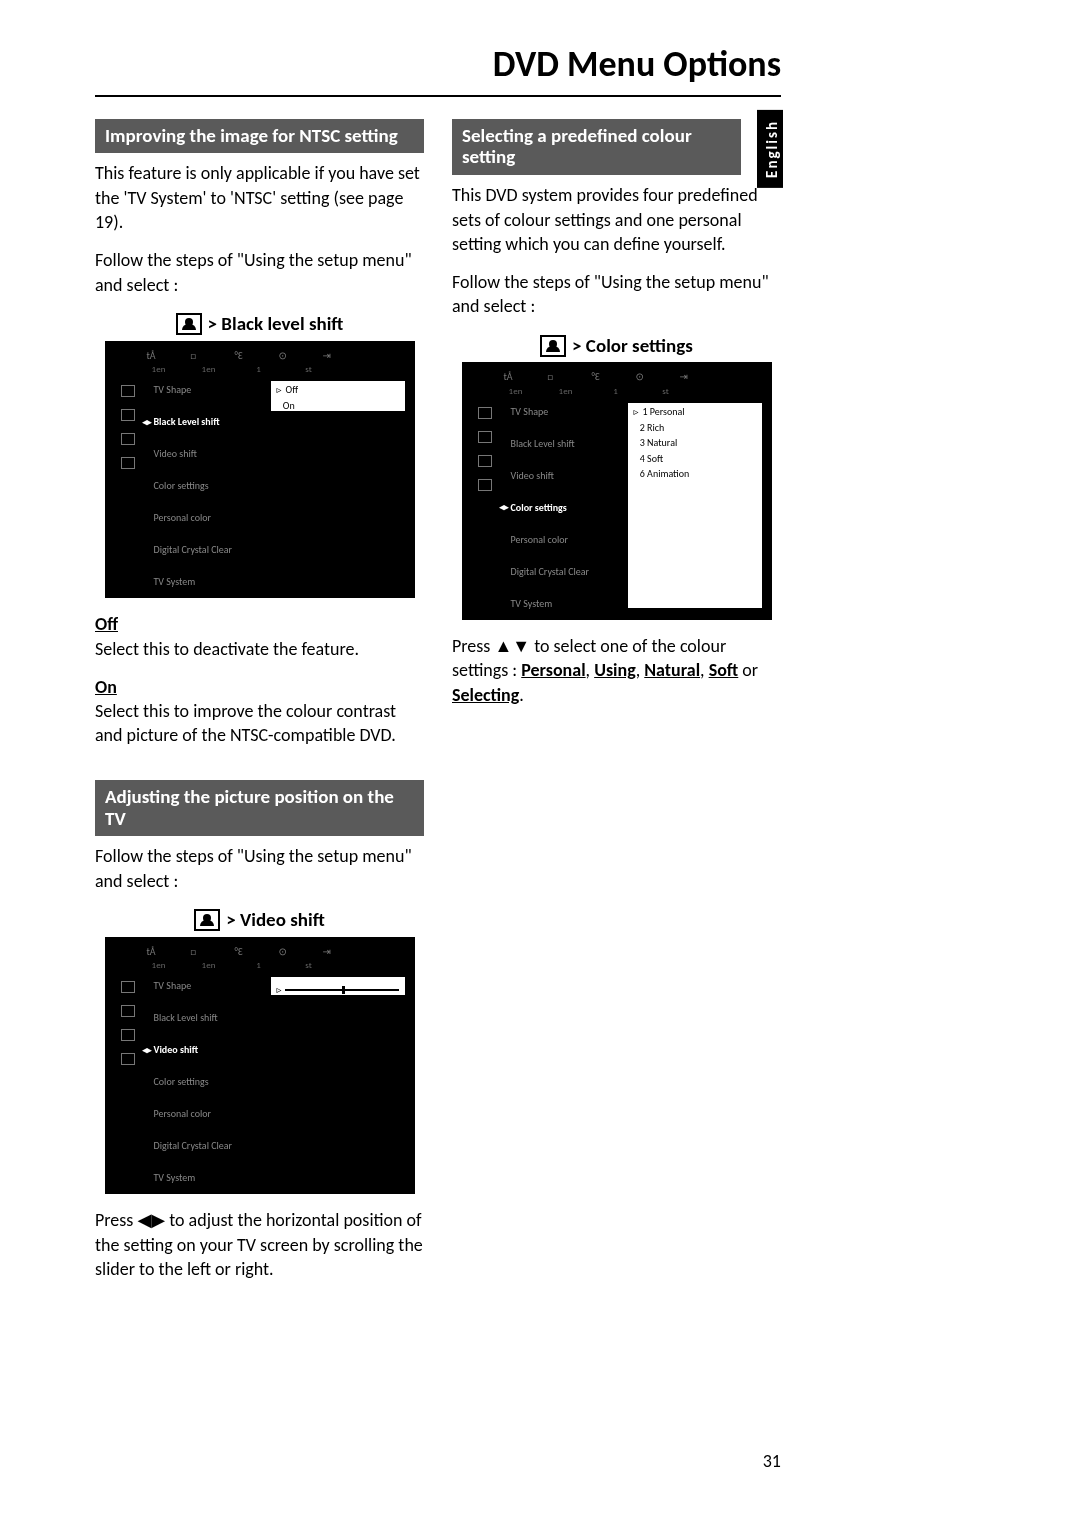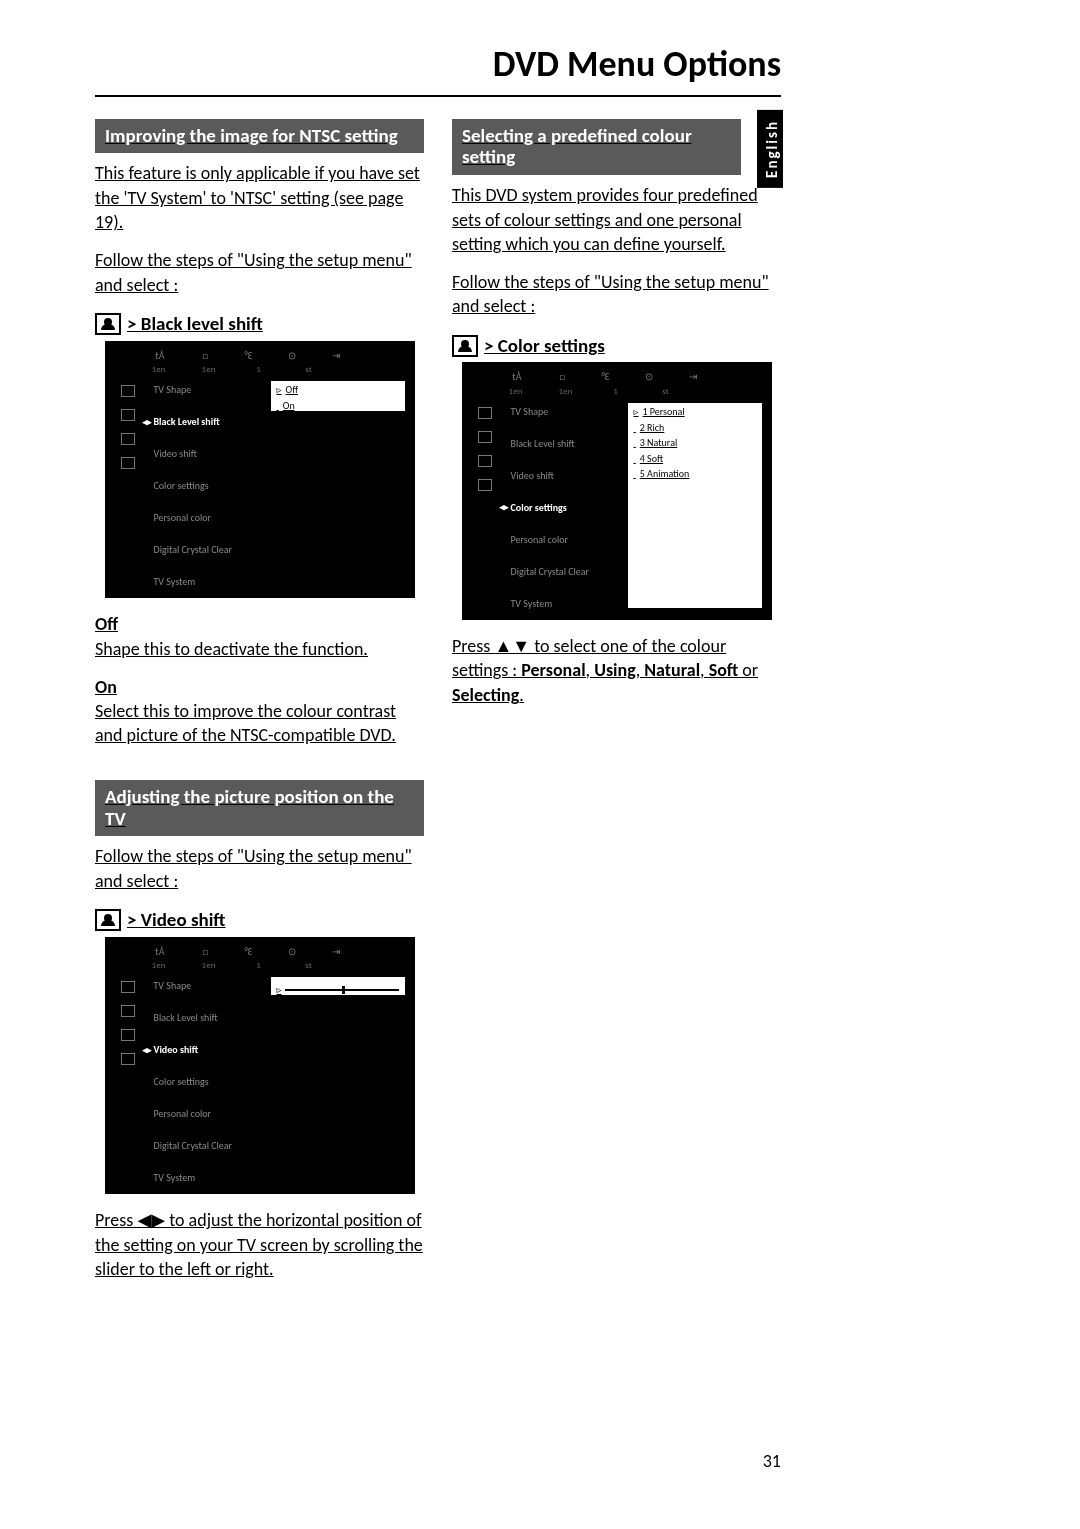--- a/index.html
+++ b/index.html
@@ -22,40 +22,41 @@
     font-size: 36px;
     font-weight: 700;
     padding-bottom: 6px;
     border-bottom: 2px solid #000;
     margin: 0 0 22px 0;
   }
   .columns {
     display: flex;
     gap: 28px;
   }
-  .col { flex: 1 1 0; text-decoration: underline; }
+  .col { flex: 1 1 0; }
   .section-bar {
     background: #5a5a5a;
     color: #fff;
     font-weight: 700;
     font-size: 19px;
     padding: 6px 10px 7px 10px;
     margin: 0 0 8px 0;
     line-height: 1.15;
   }
   p { margin: 0 0 14px 0; }
   .opt-name { font-weight: 700; text-decoration: underline; }
   .no-margin { margin-bottom: 0; }
 
   .menu-caption {
     display: flex;
     align-items: center;
     gap: 6px;
     font-weight: 700;
     font-size: 19px;
+    justify-content: center;
     margin: 14px 0 4px 0;
   }
   .pic-icon {
     width: 26px; height: 22px; border: 2px solid #000;
     display:inline-flex; align-items:center; justify-content:center;
   }
   .pic-icon .head { width: 8px; height: 8px; border-radius: 50%; background:#000; margin-bottom:-2px;}
   .pic-icon .pw { display:flex; flex-direction:column; align-items:center;}
   .pic-icon .shld { width: 14px; height: 6px; border-radius: 7px 7px 0 0; background:#000;}
 
@@ -64,21 +65,21 @@
     margin: 0 auto 14px auto;
     background: #000;
     padding: 6px 6px 10px 6px;
     font-size: 10px;
     color: #888;
   }
   .tabs-row {
     display:flex; padding: 2px 4px 0 36px; gap: 26px;
     color:#777;
   }
-  .tabs-row .t { width: 18px; text-align:right;}
+  .tabs-row .t { width: 18px; text-align:left;}
   .subtabs {
     display:flex; padding: 1px 4px 4px 36px; gap: 26px;
     color:#666; font-size:9px;
   }
   .subtabs .s { width: 24px; text-align:center;}
   .menu-body {
     display:flex;
   }
   .side-icons {
     width: 30px; display:flex; flex-direction:column; gap: 12px;
@@ -218,21 +219,21 @@
               </div>
             <div class="vrow">
                 <span class="arrow">&nbsp;</span>
                 <span>On</span>
               </div>
           </div>
         </div>
       </div>
 
       <p class="no-margin"><span class="opt-name">Off</span></p>
-      <p>Shape this to deactivate the function.</p>
+      <p>Select this to deactivate the feature.</p>
       <p class="no-margin"><span class="opt-name">On</span></p>
       <p>Select this to improve the colour contrast and picture of the NTSC-compatible DVD.</p>
 
       <div style="height:18px"></div>
 
       <div class="section-bar">Adjusting the picture position on the TV</div>
       <p>Follow the steps of "Using the setup menu" and select :</p>
 
       <div class="menu-caption">
         <span class="pic-icon">
@@ -387,21 +388,21 @@
             <div class="vrow">
                 <span class="arrow">&nbsp;</span>
                 <span>3  Natural</span>
               </div>
             <div class="vrow">
                 <span class="arrow">&nbsp;</span>
                 <span>4  Soft</span>
               </div>
             <div class="vrow">
                 <span class="arrow">&nbsp;</span>
-                <span>5  Animation</span>
+                <span>6  Animation</span>
               </div>
           </div>
         </div>
       </div>
 
       <p>
         <span>Press ▲▼ to select one of the colour settings : </span><b><u><span>Personal</span></u></b><span>, </span><b><u><span>Using</span></u></b><span>, </span><b><u><span>Natural</span></u></b><span>, </span><b><u><span>Soft</span></u></b><span> or </span><b><u><span>Selecting</span></u></b><span>.</span>
       </p>
     </div>
   </div>

